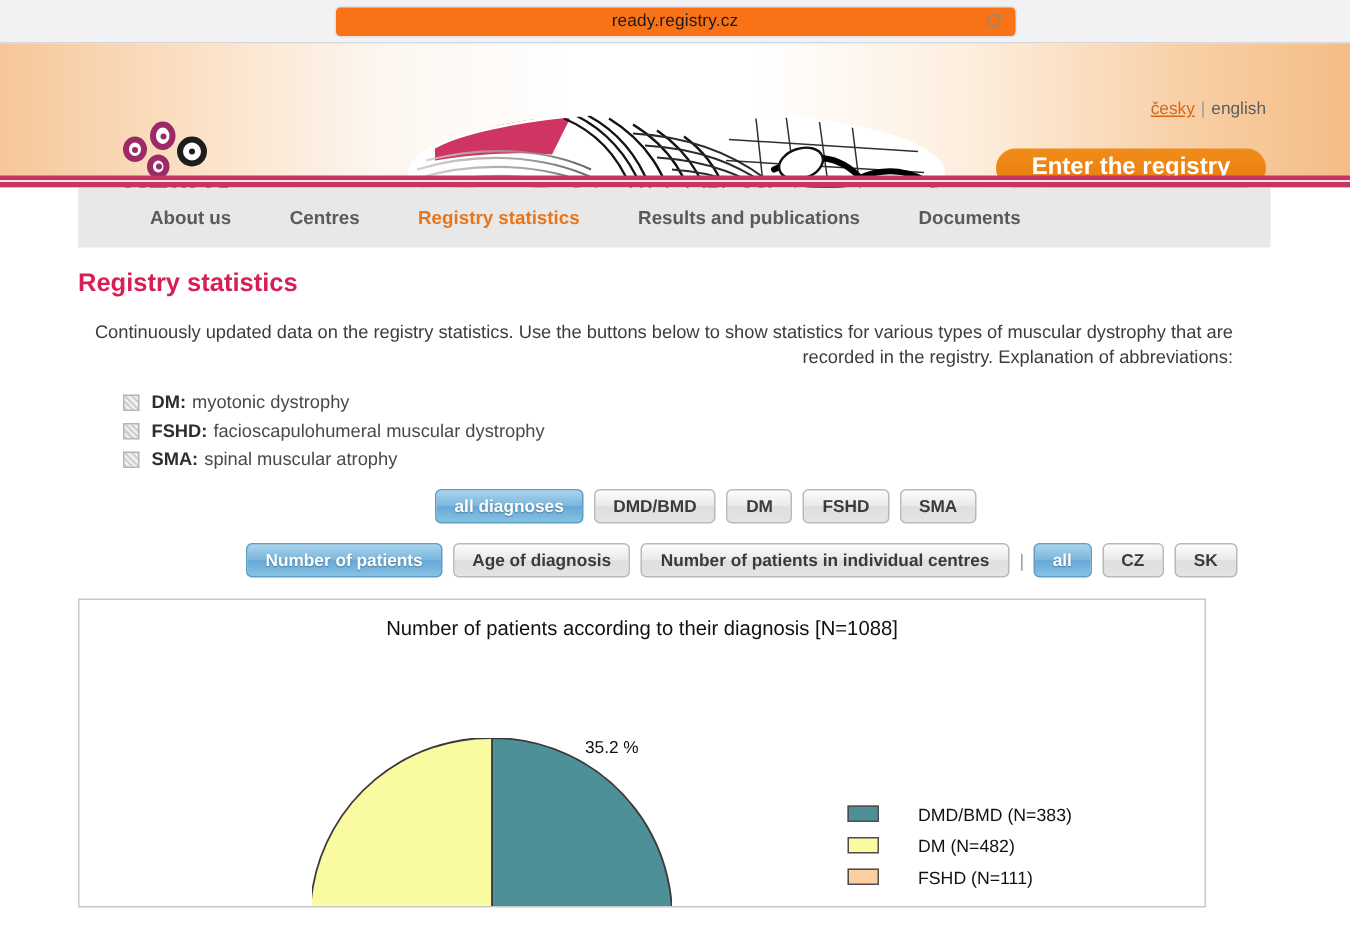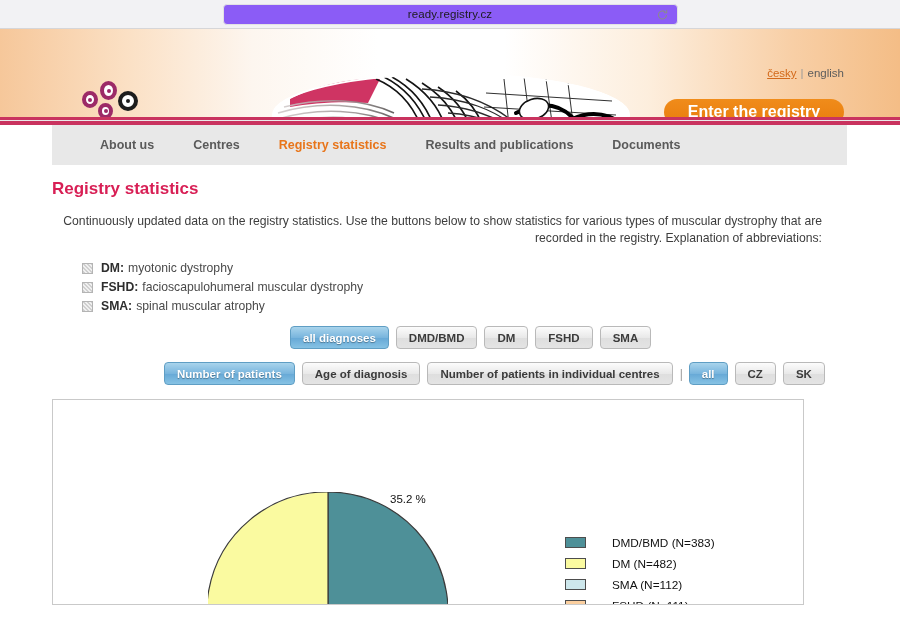--- a/index.html
+++ b/index.html
@@ -17,21 +17,21 @@
     background: #f2f2f4;
     border-bottom: 1px solid #d6d6d8;
     display: flex;
     align-items: center;
     justify-content: center;
     position: relative;
   }
   #url-bar {
     width: 455px;
     height: 21px;
-    background: #8b5cf6;
+    background: #f97316;
     border: 1px solid #e2e2e4;
     border-radius: 4px;
     display: flex;
     align-items: center;
     justify-content: center;
     position: relative;
   }
   #url-text {
     font-size: 11.5px;
     color: #1b1b1b;
@@ -420,20 +420,21 @@
     <button class="pill">Age of diagnosis</button>
     <button class="pill">Number of patients in individual centres</button>
     <span class="row-divider">|</span>
     <button class="pill selected">all</button>
     <button class="pill">CZ</button>
     <button class="pill">SK</button>
   </div>
 </div>
 
 <div id="chart-panel">
+  <div id="chart-title">Number of patients according to their diagnosis [N=1088]</div>
 
   <div id="pie-wrap">
     <svg viewBox="0 0 240 240" width="240" height="240">
 
       <path d="M120 120 L120 0 A120 120 0 0 1 236.0 151.0 Z" fill="#4e9098" stroke="#3a3a3a" stroke-width="1.2"></path>
 
       <path d="M120 120 L236.0 151.0 A120 120 0 0 1 190.2 216.3 Z" fill="#fbcf9f" stroke="#3a3a3a" stroke-width="1.2"></path>
 
       <path d="M120 120 L190.2 216.3 A120 120 0 0 1 78.4 233.0 Z" fill="#cde7ec" stroke="#3a3a3a" stroke-width="1.2"></path>
 
@@ -446,21 +447,17 @@
   <div id="chart-legend">
     <div class="legend-row">
       <span class="legend-swatch" style="background:#4e9098"></span>
       <span>DMD/BMD (N=383)</span>
     </div>
     <div class="legend-row">
       <span class="legend-swatch" style="background:#fafaa0"></span>
       <span>DM (N=482)</span>
     </div>
     <div class="legend-row">
-      <span class="legend-swatch" style="background:#cde7ec"></span>
-      <span>SMA (N=112)</span>
-    </div>
-    <div class="legend-row">
       <span class="legend-swatch" style="background:#fbcf9f"></span>
       <span>FSHD (N=111)</span>
     </div>
   </div>
 </div>
 
 </body></html>

